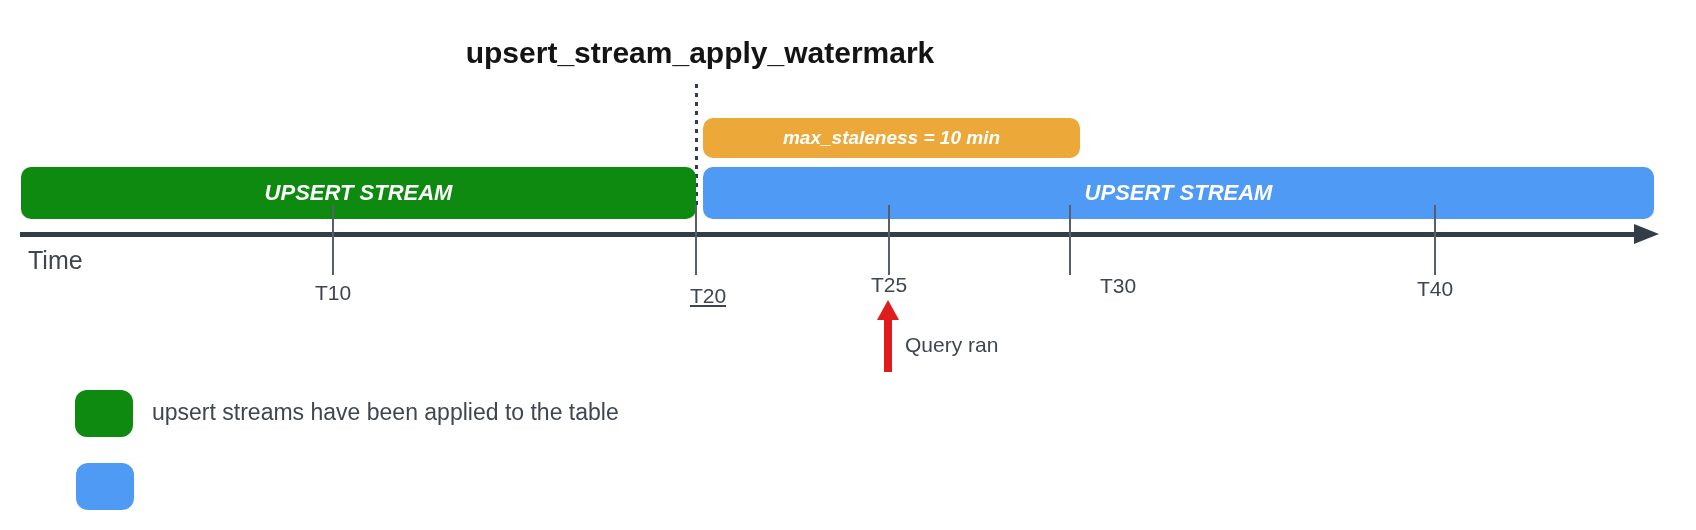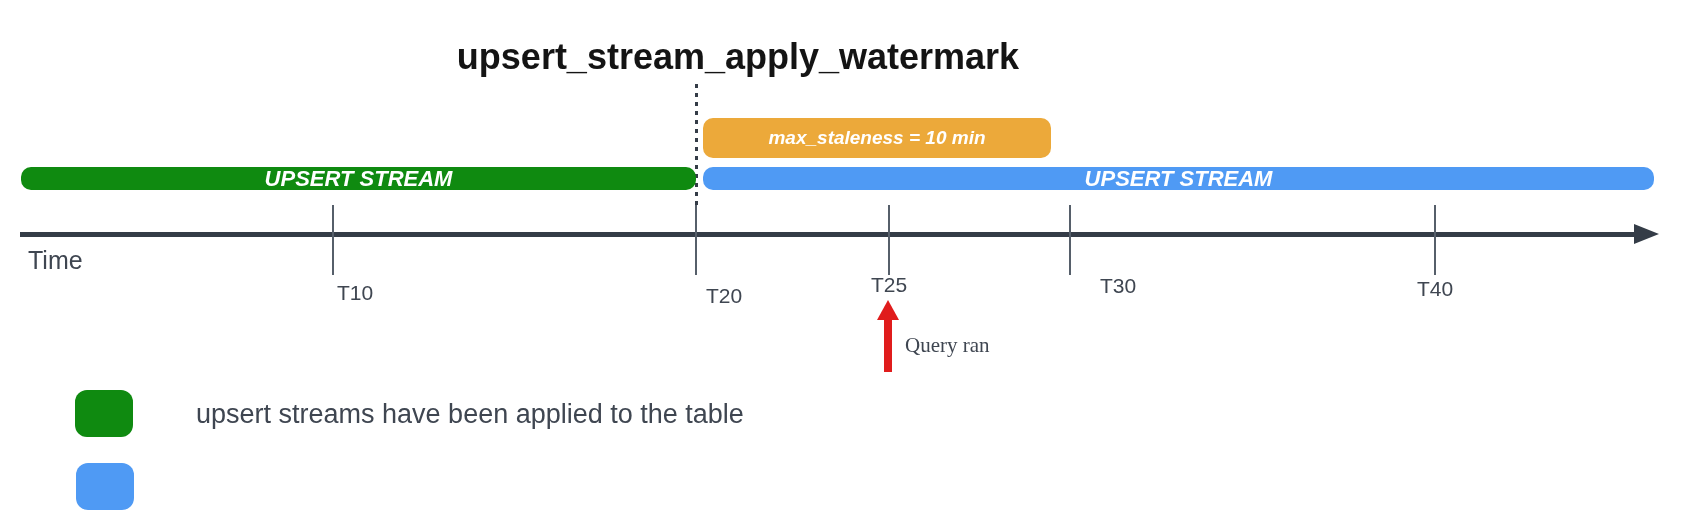--- a/index.html
+++ b/index.html
@@ -3,68 +3,68 @@
 <meta charset="utf-8">
 <style>
   html,body{margin:0;padding:0;background:#ffffff;}
   .canvas{
     position:relative;width:1696px;height:530px;background:#ffffff;overflow:hidden;
     font-family:"Liberation Sans","DejaVu Sans",sans-serif;
   }
   
   .diagram-title{
     position:absolute;left:700px;top:36px;transform:translateX(-50%);
-    font-size:36px;font-weight:bold;color:#141414;white-space:nowrap;margin-left:38px;
+    font-size:30px;font-weight:bold;color:#141414;white-space:nowrap;
   }
   
   .dashed-line{
     position:absolute;left:695px;top:84px;width:3px;height:121px;
     background:repeating-linear-gradient(180deg,#343c47 0px,#343c47 4px,transparent 4px,transparent 9px);
   }
   
   .bar{
-    position:absolute;height:23px;border-radius:10px;
+    position:absolute;height:52px;border-radius:10px;
     display:flex;align-items:center;justify-content:center;
     color:#ffffff;font-weight:bold;font-style:italic;white-space:nowrap;
   }
-  .bar-staleness{left:703px;top:118px;width:348px;height:40px;font-size:19px;}
+  .bar-staleness{left:703px;top:118px;width:377px;height:40px;font-size:19px;}
   .bar-applied{left:21px;top:167px;width:675px;font-size:22px;}
   .bar-pending{left:703px;top:167px;width:951px;font-size:22px;}
   
   .axis-line{position:absolute;left:20px;top:232px;width:1615px;height:5px;}
   .axis-arrowhead{
     position:absolute;left:1634px;top:224px;width:0;height:0;
     border-top:10px solid transparent;border-bottom:10px solid transparent;
     border-left:25px solid #343c47;
   }
   .axis-label{position:absolute;left:28px;top:246px;font-size:25px;color:#3f4651;}
   
   .tick-line{position:absolute;top:205px;width:2px;height:70px;}
   .tick-label{
     position:absolute;transform:translateX(-50%);
     font-size:21px;color:#3f4651;white-space:nowrap;
   }
-  .tick-line.t10{left:332px;} .tick-label.t10{left:333px;top:281px;margin-left:22px;}
-  .tick-line.t20{left:695px;} .tick-label.t20{left:724px;top:284px;}
+  .tick-line.t10{left:332px;} .tick-label.t10{left:333px;top:281px;}
+  .tick-line.t20{left:695px;} .tick-label.t20{left:708px;top:284px;text-decoration:underline;}
   .tick-line.t25{left:888px;} .tick-label.t25{left:889px;top:273px;}
   .tick-line.t30{left:1069px;} .tick-label.t30{left:1118px;top:274px;}
   .tick-line.t40{left:1434px;} .tick-label.t40{left:1435px;top:277px;}
   
   .query-arrow-head{
     position:absolute;left:877px;top:300px;width:0;height:0;
     border-left:11px solid transparent;border-right:11px solid transparent;
     border-bottom:20px solid #e01c1c;
   }
   .query-arrow-shaft{position:absolute;left:884px;top:318px;width:8px;height:54px;}
-  .query-label{position:absolute;left:905px;top:333px;font-size:21px;color:#3f4651;white-space:nowrap;font-family:Liberation Serif, serif;}
+  .query-label{position:absolute;left:905px;top:333px;font-size:21px;color:#3f4651;white-space:nowrap;}
   
   .legend-swatch{position:absolute;width:58px;height:47px;border-radius:12px;}
   .legend-swatch.applied{left:75px;top:390px;}
   .legend-swatch.pending{left:76px;top:463px;}
-  .legend-label{position:absolute;font-size:27px;color:#3f4651;white-space:nowrap;margin-left:44px;}
+  .legend-label{position:absolute;font-size:23px;color:#3f4651;white-space:nowrap;}
   .legend-label.applied{left:152px;top:399px;}
   .legend-label.pending{left:155px;top:472px;}
 </style>
 </head>
 <body>
 
 <div class="canvas">
 
   <div class="diagram-title">upsert_stream_apply_watermark</div>
 

